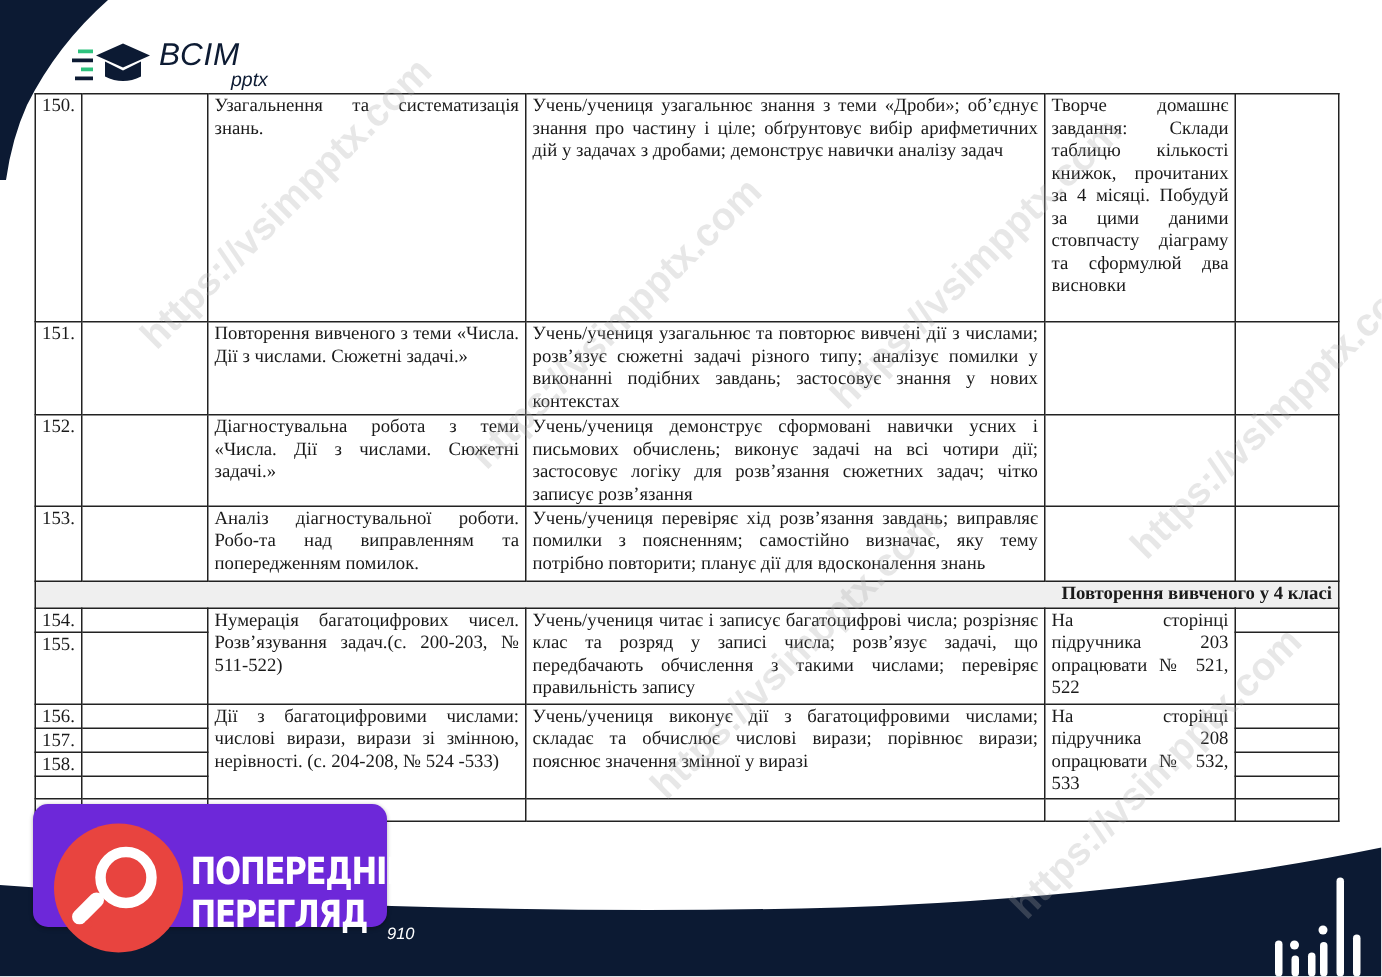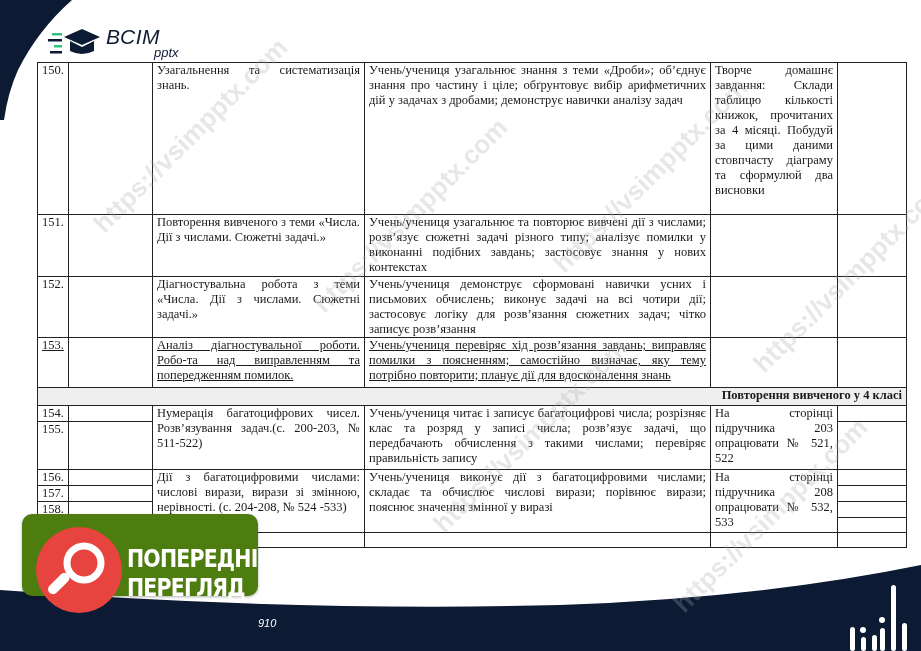--- a/index.html
+++ b/index.html
@@ -3,31 +3,31 @@
 <meta charset="utf-8">
 <style>
   html, body { margin:0; padding:0; }
   body { width:921px; height:651px; position:relative; overflow:hidden; background:#ffffff; font-family:"Liberation Serif", serif; }
   .corner-tl { position:absolute; left:0; top:0; width:0; height:0; }
   .corner-tl svg, .bottom-band svg { position:absolute; }
   .logo { position:absolute; left:48px; top:24px; height:36px; display:flex; align-items:center;font-style:italic; }
   .logo-text { margin-left:6px; line-height:1; }
   .logo-main { font-family:"Liberation Sans", sans-serif; font-size:21px; color:#0d1b33; letter-spacing:0.5px; display:block; }
   .logo-sub { font-family:"Liberation Sans", sans-serif; font-size:13px; color:#0d1b33; display:block; margin-top:-1px;margin-left:48px; }
-  table.plan { position:absolute; left:23px; top:62px; width:736px; border-collapse:collapse; table-layout:fixed; font-size:12.5px; color:#1a1a1a;margin-left:14px; }
+  table.plan { position:absolute; left:23px; top:62px; width:736px; border-collapse:collapse; table-layout:fixed; font-size:12.5px; color:#1a1a1a; }
   table.plan td { border:1px solid #222; vertical-align:top; padding:0 4px; line-height:15px; }
   td.num { width:22px; padding:0 2px; }
   td.date { width:75px; }
   td.topic { width:203px; text-align:justify; }
   td.outcomes { width:337px; text-align:justify; }
   td.hw { width:118px; text-align:justify; }
   td.notes { width:60px; }
   tr.section td { background:#efefef; text-align:right; font-weight:bold; height:17px; }
   .bottom-band { position:absolute; left:0; top:0; width:921px; height:651px; pointer-events:none; }
-  .preview-badge { position:absolute; left:22px; top:514px; width:236px; height:82px; background:#4d7c0f; border-radius:10px; display:flex; align-items:center; box-shadow:0 1px 3px rgba(0,0,0,0.3); }
+  .preview-badge { position:absolute; left:22px; top:536px; width:236px; height:82px; background:#6d28d9; border-radius:10px; display:flex; align-items:center; box-shadow:0 1px 3px rgba(0,0,0,0.3); }
   .preview-circle { position:absolute; left:14px; top:13px; width:86px; height:86px; border-radius:50%; background:#e8443f; }
   .preview-text { position:absolute; left:105px; top:30px; color:#ffffff; font-family:"DejaVu Sans", sans-serif; font-weight:bold; font-size:25px; line-height:29px; letter-spacing:-1px; transform:scaleX(0.82); transform-origin:left top; }
   .page-num { position:absolute; left:258px; top:617px; color:#ffffff; font-family:"Liberation Sans", sans-serif; font-size:11px;font-style:italic; }
   .watermark { position:absolute; color:rgba(170,170,170,0.28); font-family:"Liberation Sans", sans-serif; font-size:26px; font-weight:bold; transform:rotate(-45deg); pointer-events:none; white-space:nowrap; }
 </style>
 </head>
 <body>
 
 <div class="corner-tl">
   <svg width="200" height="120" viewBox="0 0 200 120" style="left:0;top:0;">
@@ -85,21 +85,21 @@
     <td class="notes"></td>
   </tr>
   <tr style="height:61px;">
     <td class="num">152.</td>
     <td class="date"></td>
     <td class="topic">Діагностувальна робота з теми «Числа. Дії з числами. Сюжетні задачі.»</td>
     <td class="outcomes">Учень/учениця демонструє сформовані навички усних і письмових обчислень; виконує задачі на всі чотири дії; застосовує логіку для розв’язання сюжетних задач; чітко записує розв’язання</td>
     <td class="hw"></td>
     <td class="notes"></td>
   </tr>
-  <tr style="height:50px;text-decoration:underline;">
+  <tr style="height:50px;">
     <td class="num">153.</td>
     <td class="date"></td>
     <td class="topic">Аналіз діагностувальної роботи. Робо-та над виправленням та попередженням помилок.</td>
     <td class="outcomes">Учень/учениця перевіряє хід розв’язання завдань; виправляє помилки з поясненням; самостійно визначає, яку тему потрібно повторити; планує дії для вдосконалення знань</td>
     <td class="hw"></td>
     <td class="notes"></td>
   </tr>
   <tr class="section">
     <td colspan="6">Повторення вивченого у 4 класі</td>
   </tr>

